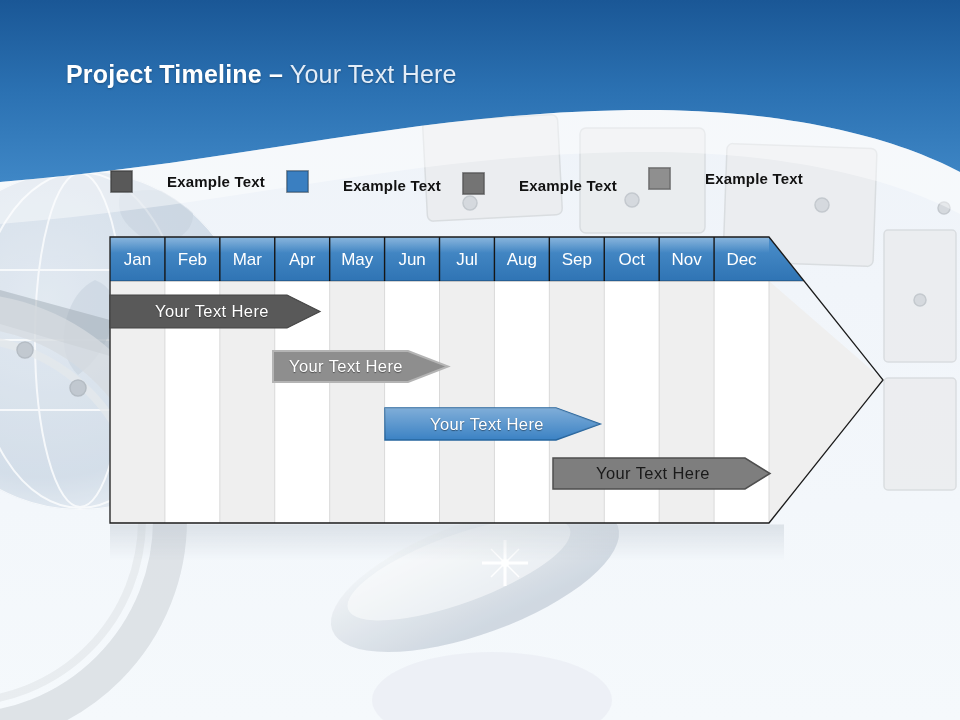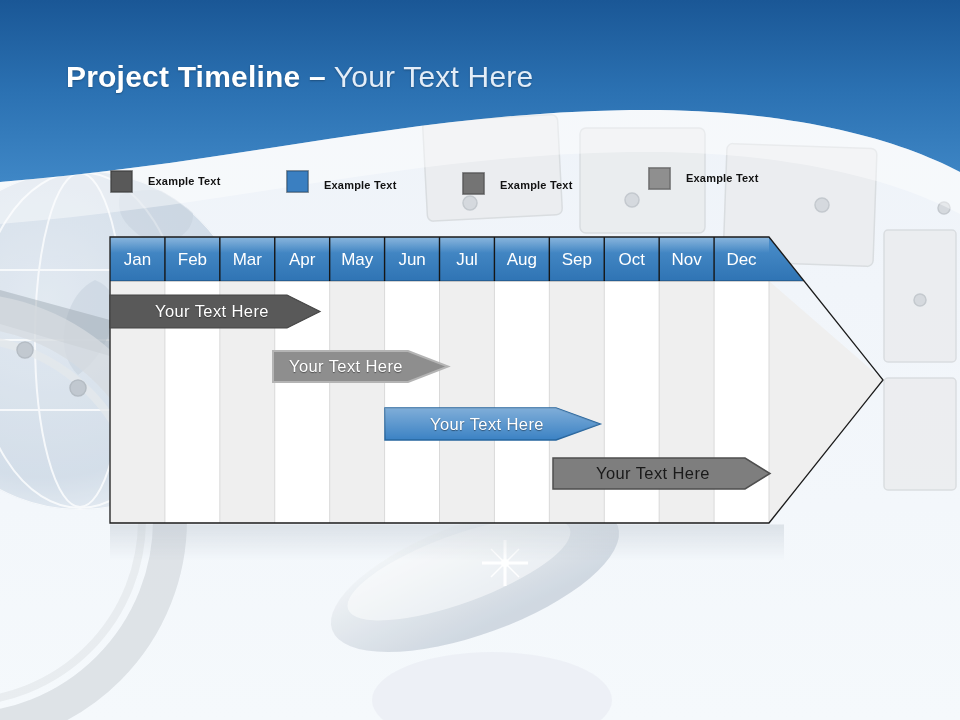--- a/index.html
+++ b/index.html
@@ -6,30 +6,30 @@
   .slide{
     position:relative;
     width:960px;height:720px;
     overflow:hidden;
     background:linear-gradient(180deg,#edf2f8 0%,#f1f5fa 40%,#f5f9fc 100%);
     font-family:"Liberation Sans", sans-serif;
   }
   .slide svg{position:absolute;left:0;top:0;}
   .title{
     position:absolute;left:66px;top:60px;
-    font-size:30px;color:#ffffff;letter-spacing:.2px;
+    font-size:25px;color:#ffffff;letter-spacing:.2px;
     text-shadow:0 1px 2px rgba(0,0,0,.28);
     white-space:nowrap;
   }
   .title .b{font-weight:bold;}
   .title .rest{font-weight:normal;color:#e3edf8;}
   .legend-item{position:absolute;display:flex;align-items:flex-start;}
   .legend-item .label{
-    font-weight:bold;font-size:11px;color:#121212;line-height:23px;
-    letter-spacing:.2px;white-space:nowrap;
+    font-weight:bold;font-size:15px;color:#121212;line-height:23px;
+    letter-spacing:.2px;white-space:nowrap;margin-left:19px;
   }
   .legend-item svg{position:static;display:block;margin-right:15px;}
   .mo{font-size:17px;fill:#ffffff;}
   .bar-label{font-size:16.5px;letter-spacing:.4px;}
   .bar-label.light{text-shadow:0 1px 1px rgba(0,0,0,.45);}
 </style>
 </head>
 <body>
 
 <div class="slide">

